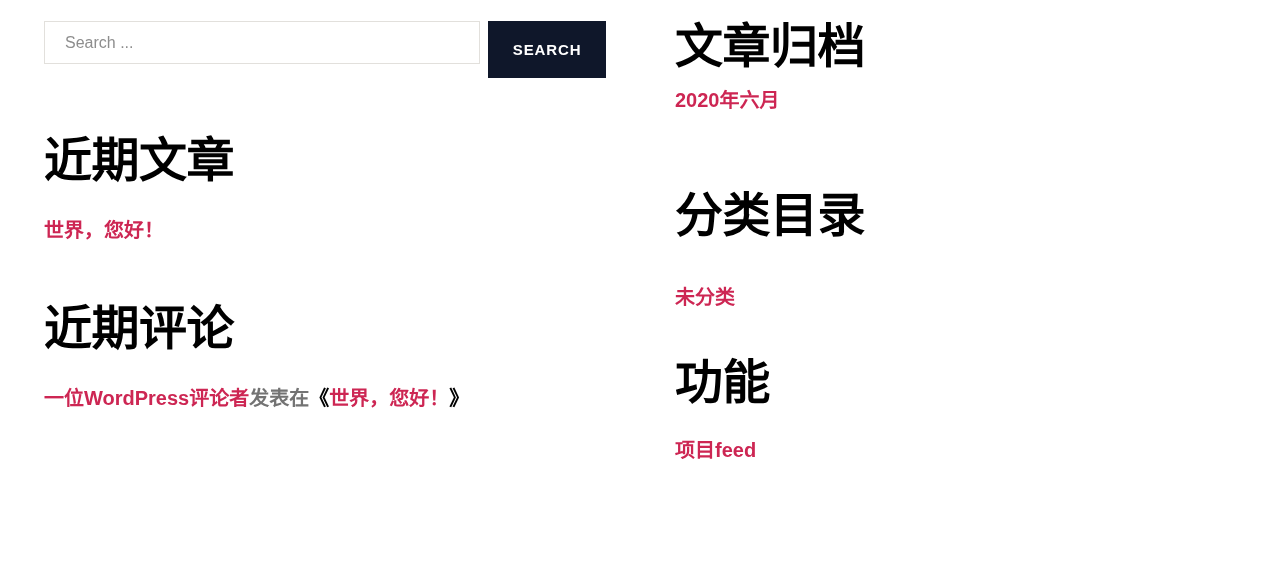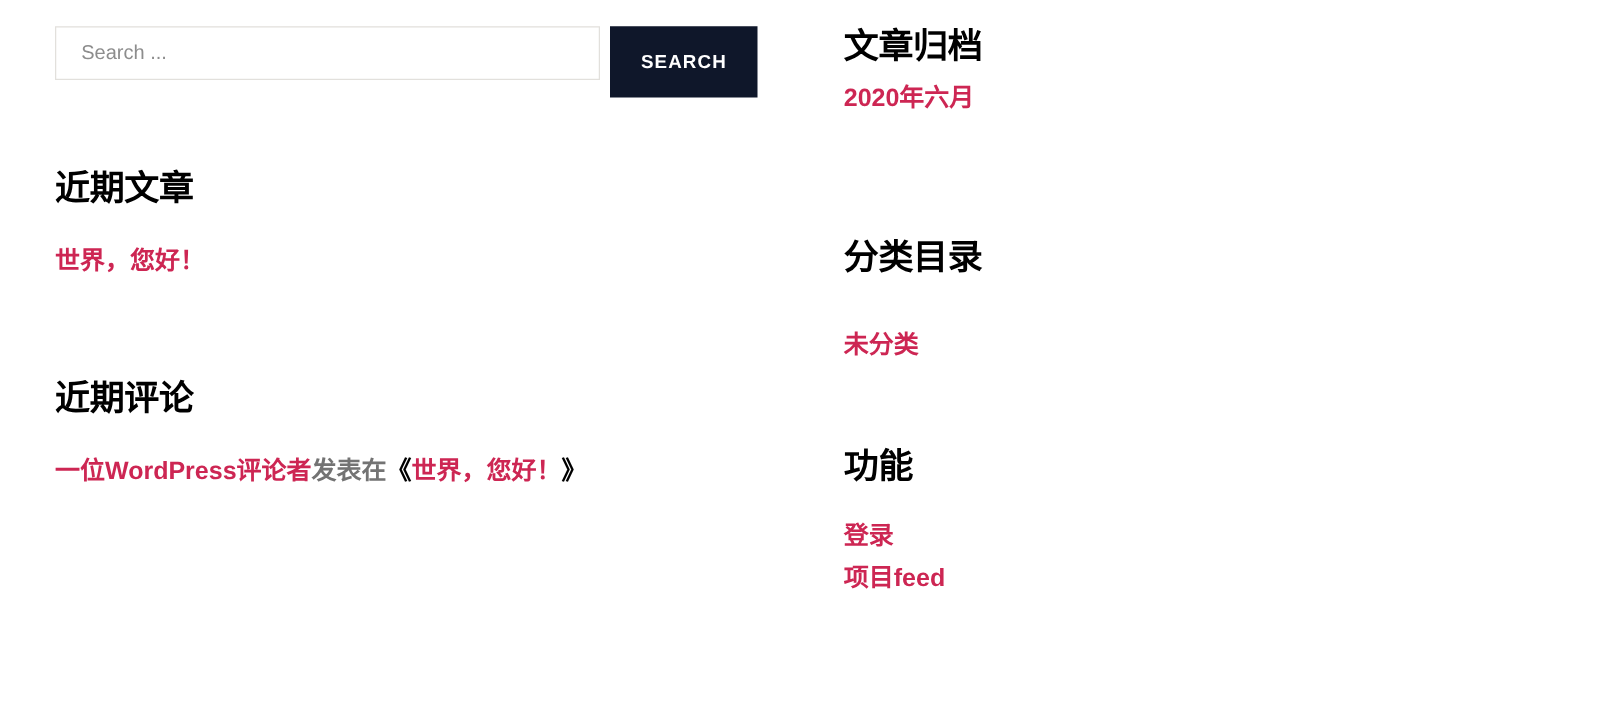--- a/index.html
+++ b/index.html
@@ -87,21 +87,21 @@
   
   .widget {
     position: absolute;
     left: 0;
     width: 100%;
   }
   .widget-title {
     margin: 0;
     padding: 0;
     font-family: "Liberation Sans", "DejaVu Sans", sans-serif;
-    font-size: 28px;
+    font-size: 48px;
     line-height: 1.05;
     font-weight: bold;
     color: #000000;
     letter-spacing: -0.01em;
   }
   .widget-list {
     list-style: none;
     margin: 0;
     padding: 0;
   }
@@ -201,22 +201,19 @@
         <li>
           <a class="w-link" href="#">未分类</a>
         </li>
       </ul>
     </section>
 
     <section class="widget" id="widget-meta">
       <h2 class="widget-title">功能</h2>
       <ul class="widget-list">
         <li>
-          <a class="w-link" href="#">登录</a>
-        </li>
-        <li>
           <a class="w-link" href="#">项目feed</a>
         </li>
       </ul>
     </section>
 
   </div>
 </div>
 
 </body></html>

